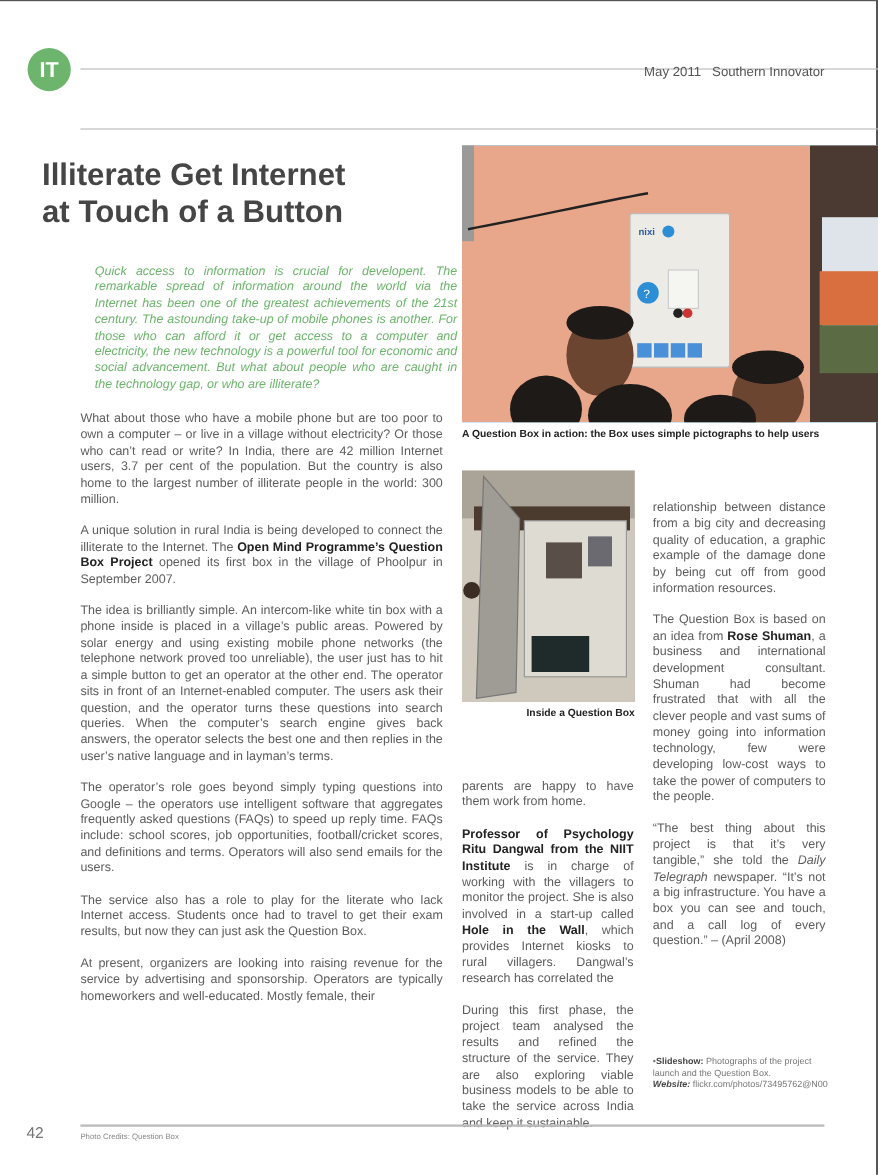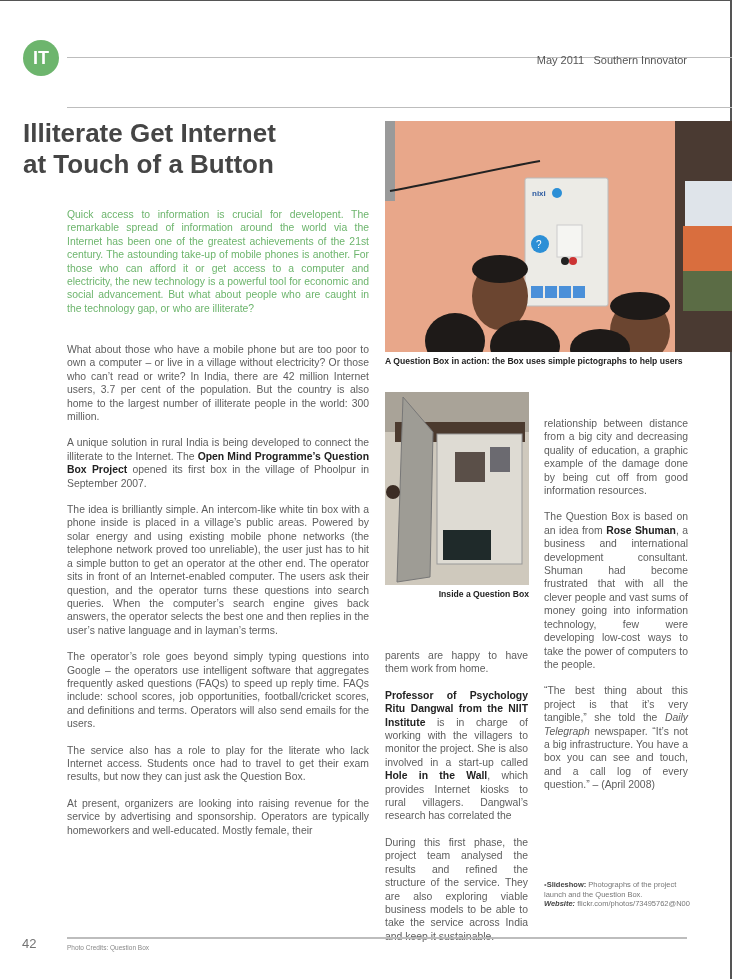--- a/index.html
+++ b/index.html
@@ -16,25 +16,25 @@
     position: absolute; left: 23px; top: 40px; width: 36px; height: 36px; border-radius: 50%;
     background: #6db56d; color: #fff; font-weight: bold; font-size: 18px;
     display: flex; align-items: center; justify-content: center; letter-spacing: 0px;
   }
   .hdr-line-top { position: absolute; left: 67px; top: 57px; width: 665px; height: 1px; background: #bdbdbd; }
   .hdr-line-bot { position: absolute; left: 67px; top: 107px; width: 665px; height: 1px; background: #bdbdbd; }
   .hdr-text { position: absolute; right: 45px; top: 54px; font-size: 11px; color: #555; white-space: pre; }
 
   .title {
     position: absolute; left: 23px; top: 118px; width: 340px;
-    font-size: 26px; line-height: 31px; font-weight: bold; color: #454545; margin: 0;
+    font-size: 26px; line-height: 31px; font-weight: bold; color: #454545; margin: 12px;
   }
   .intro {
     position: absolute; left: 67px; top: 208px; width: 302px;
-    font-size: 10.4px; line-height: 13.4px; color: #6db56d; text-align: justify; margin: 0;
+    font-size: 10.4px; line-height: 13.4px; color: #6db56d; text-align: justify; margin: 12px; font-style: italic;
   }
   .col { position: absolute; font-size: 10.4px; line-height: 13.4px; color: #5d5d5d; text-align: justify; }
   .col p { margin: 0 0 13px 0; }
   .col b { color: #222; }
   .col1 { left: 67px; top: 343px; width: 302px; }
   .col2 { left: 385px; top: 649px; width: 143px; }
   .col3 { left: 544px; top: 399px; width: 144px; margin-top: 18px; }
 
   .photo-main {
     position: absolute; left: 385px; top: 121px; width: 347px; height: 231px; overflow: hidden;

